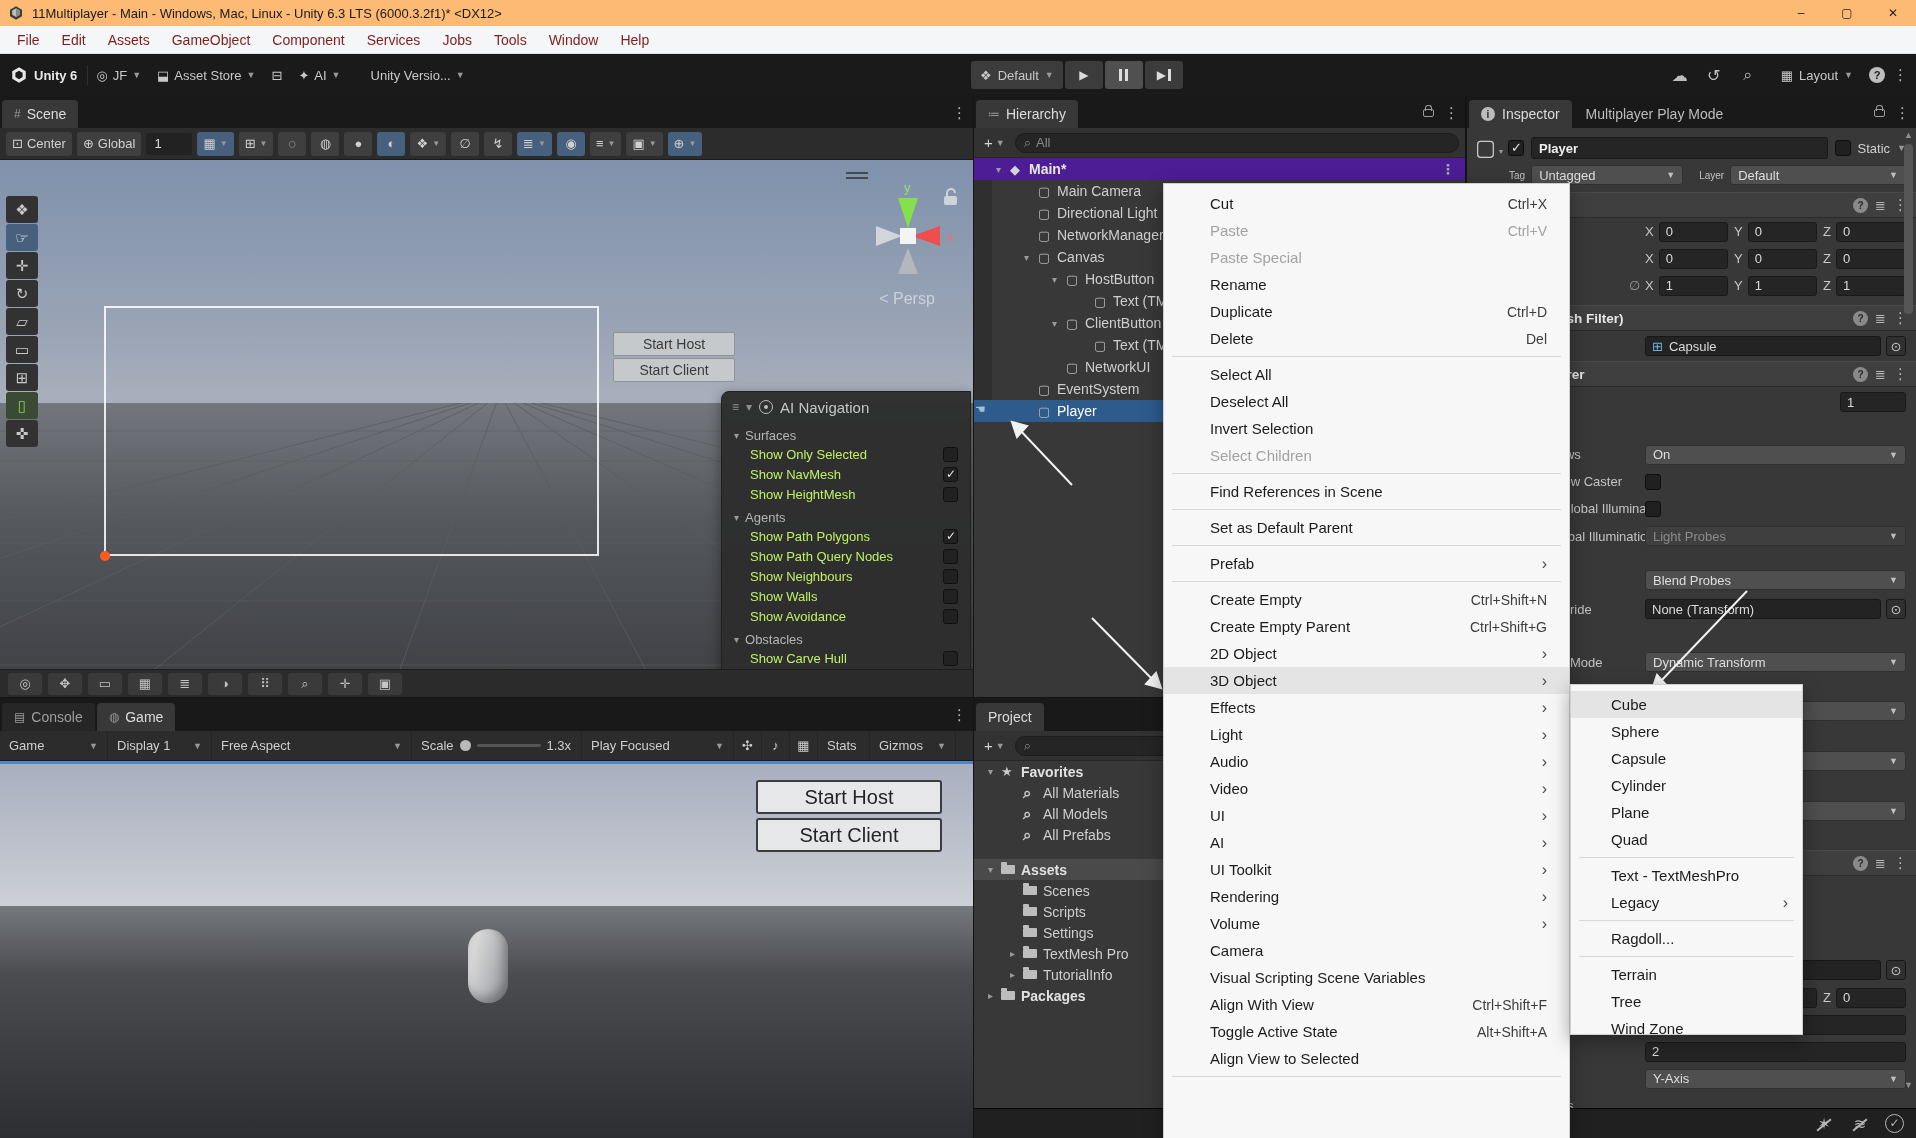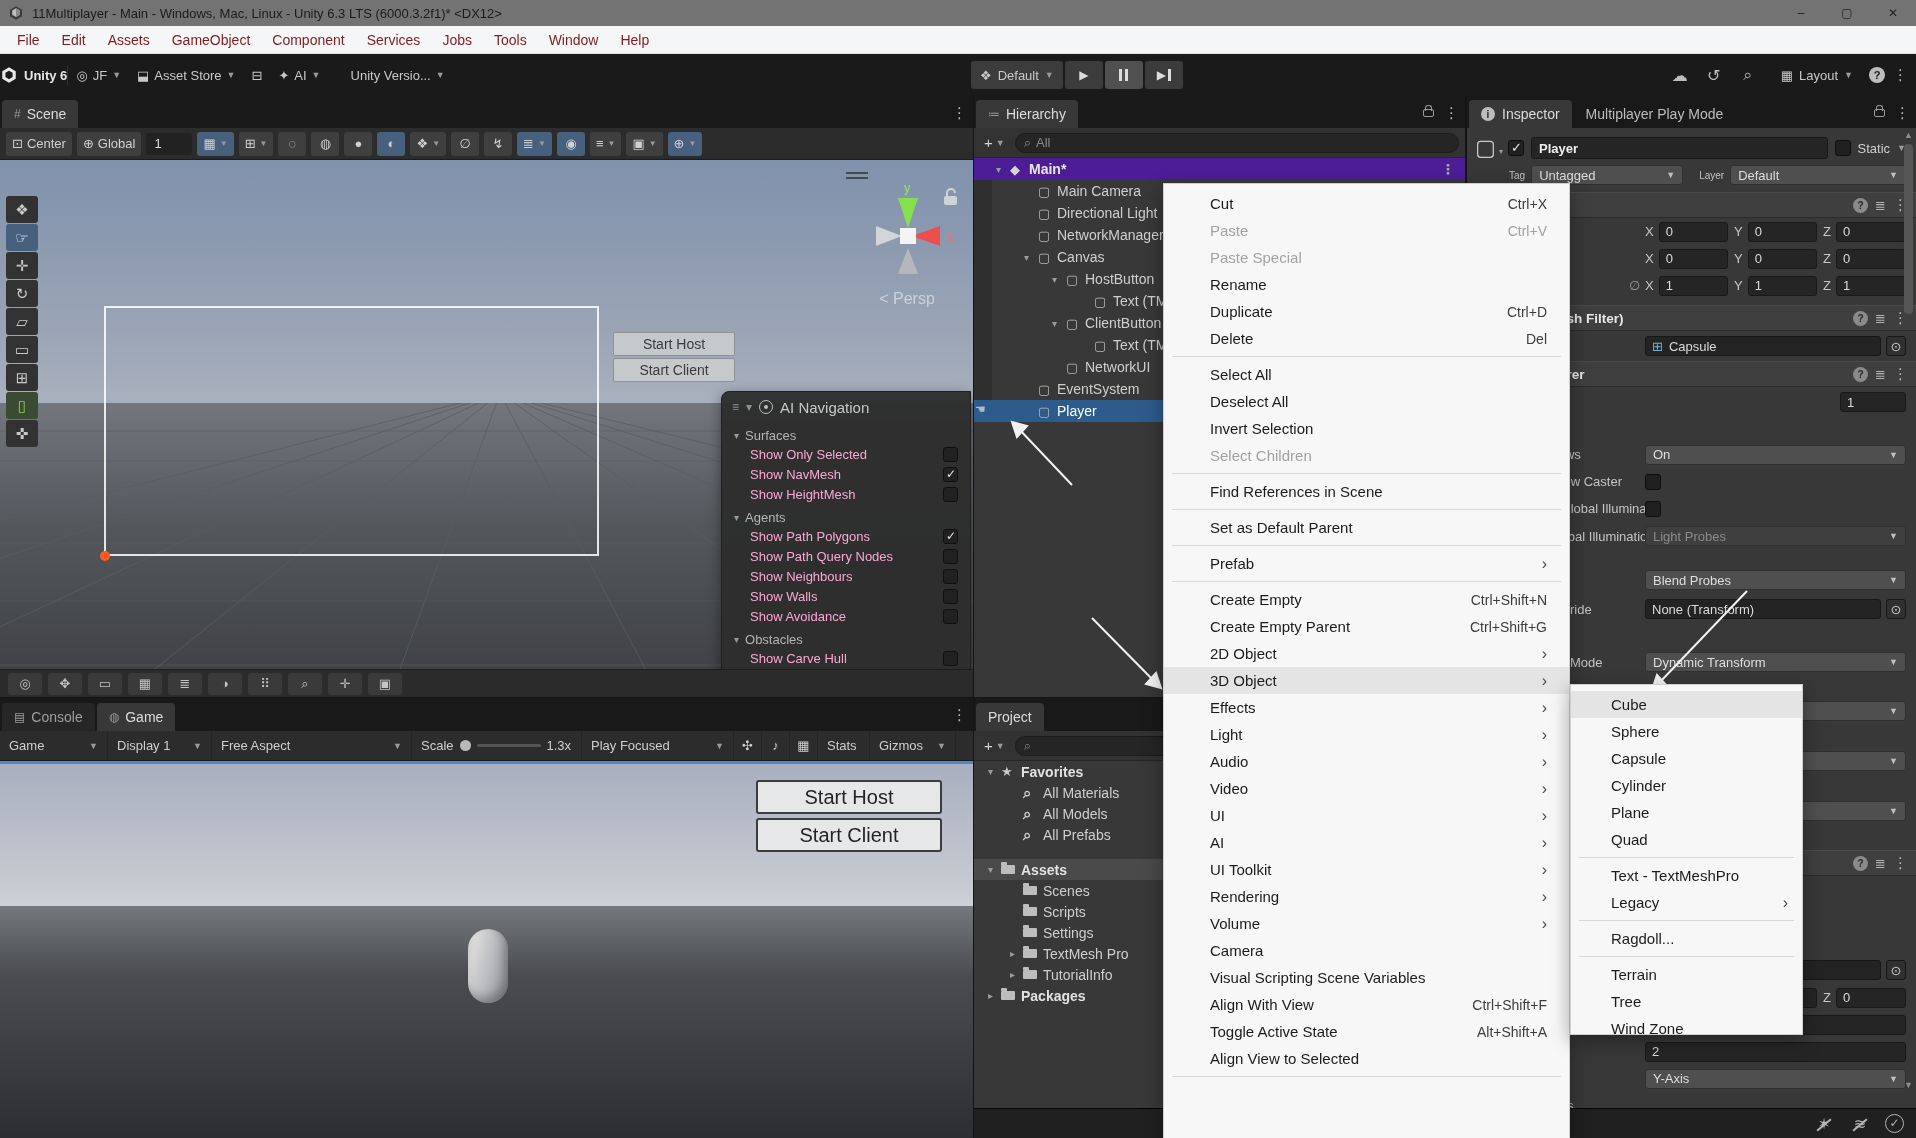--- a/index.html
+++ b/index.html
@@ -1,30 +1,30 @@
 <!DOCTYPE html>
 <html><head>
 <meta charset="utf-8">
 <style>
   *{margin:0;padding:0;box-sizing:border-box;}
   html,body{width:1916px;height:1138px;overflow:hidden;}
   body{font-family:"Liberation Sans","DejaVu Sans",sans-serif;background:#383838;position:relative;color:#cfcfcf;-webkit-font-smoothing:antialiased;}
 
   
-  .titlebar{position:absolute;left:0;top:0;width:1916px;height:26px;background:#737373;display:flex;align-items:center;padding-left:8px;color:#1b1b1b;font-size:13px;}
+  .titlebar{position:absolute;left:0;top:0;width:1916px;height:26px;background:#fdba74;display:flex;align-items:center;padding-left:8px;color:#1b1b1b;font-size:13px;}
   .titlebar .appicon{width:16px;height:16px;margin-right:8px;}
   .titlebar .wtitle{flex:1;}
   .wctrl{display:flex;height:26px;}
   .wctrl span{width:46px;display:flex;align-items:center;justify-content:center;color:#222;font-size:12px;}
   
   .menubar{position:absolute;left:0;top:26px;width:1916px;height:28px;background:#f5f6f7;border-bottom:1px solid #e2e2e2;display:flex;align-items:center;padding-left:6px;}
   .menubar .mbi{padding:0 11px;font-size:14px;color:#7f1d1d;height:28px;display:flex;align-items:center;}
   
   .apptoolbar{position:absolute;left:0;top:54px;width:1916px;height:42px;background:#1a1a1a;display:flex;align-items:center;font-size:13px;color:#c9c9c9;}
-  .atgroup{display:flex;align-items:center;gap:4px;padding:0 0;justify-content:space-between;}
+  .atgroup{display:flex;align-items:center;gap:4px;padding:0 10px;justify-content:space-between;}
   .brand{font-weight:bold;color:#e8e8e8;display:flex;align-items:center;gap:6px;}
   .atsep{width:1px;height:20px;background:#303030;}
   .atbtn{display:flex;align-items:center;gap:5px;padding:4px 8px;border-radius:3px;color:#c9c9c9;}
   .caret{font-size:9px;color:#9a9a9a;}
   .playwrap{position:absolute;left:971px;top:7px;display:flex;gap:2px;}
   .modebtn{display:flex;align-items:center;gap:6px;background:#3c3c3c;border-radius:3px;height:28px;padding:0 9px;}
   .pbtn{width:38px;height:28px;background:#3c3c3c;border-radius:3px;display:flex;align-items:center;justify-content:center;color:#dcdcdc;font-size:12px;}
   .pbtn.paused{background:#505050;}
   .bars{display:flex;gap:3px;}
   .bars i{width:3px;height:12px;background:#dcdcdc;}
@@ -67,21 +67,21 @@
   .ltool.green{color:#8ad14e;background:#3a4a35;}
   .scene-footer{position:absolute;left:0;bottom:0;width:100%;height:28px;background:#2b2b2b;border-top:1px solid #1d1d1d;display:flex;align-items:center;gap:6px;padding-left:8px;}
   .fbtn{width:34px;height:22px;background:#3a3a3a;border-radius:3px;display:flex;align-items:center;justify-content:center;color:#c5c5c5;font-size:13px;}
 
   
   .ainav{position:absolute;left:721px;top:231px;width:250px;height:306px;background:rgba(45,45,45,.97);border:1px solid #202020;border-radius:8px 0 0 0;box-shadow:0 4px 14px rgba(0,0,0,.4);font-size:13px;}
   .ainav .ahead{height:30px;display:flex;align-items:center;gap:7px;padding:0 10px;color:#c6c6c6;font-size:15px;}
   .ainav .ahandle{color:#8f8f8f;font-size:12px;}
   .atarget{width:14px;height:14px;border:1.5px solid #bdbdbd;border-radius:50%;position:relative;}
   .atarget::after{content:"";position:absolute;left:3.5px;top:3.5px;width:4px;height:4px;border-radius:50%;background:#bdbdbd;}
-  .arow{height:20px;display:flex;align-items:center;padding:0 12px;color:#f9a8d4;}
+  .arow{height:20px;display:flex;align-items:center;padding:0 12px;color:#bef264;}
   .arow.section{height:22px;color:#b5b5b5;padding-top:4px;}
   .arow.section .stri{font-size:10px;color:#9a9a9a;margin-right:6px;}
   .arow.check{padding-left:28px;}
   .arow .albl{flex:1;}
   .acheck{width:15px;height:15px;background:#212121;border:1px solid #101010;border-radius:3px;position:relative;}
   .arow.checked .acheck::after{content:"✓";position:absolute;left:2px;top:-1px;color:#e8e8e8;font-size:12px;}
 
   
   .game-panel{position:absolute;left:0;top:697px;width:974px;height:441px;background:#383838;border-right:1px solid #141414;border-top:1px solid #141414;}
   .game-panel .tabbar{height:33px;}

